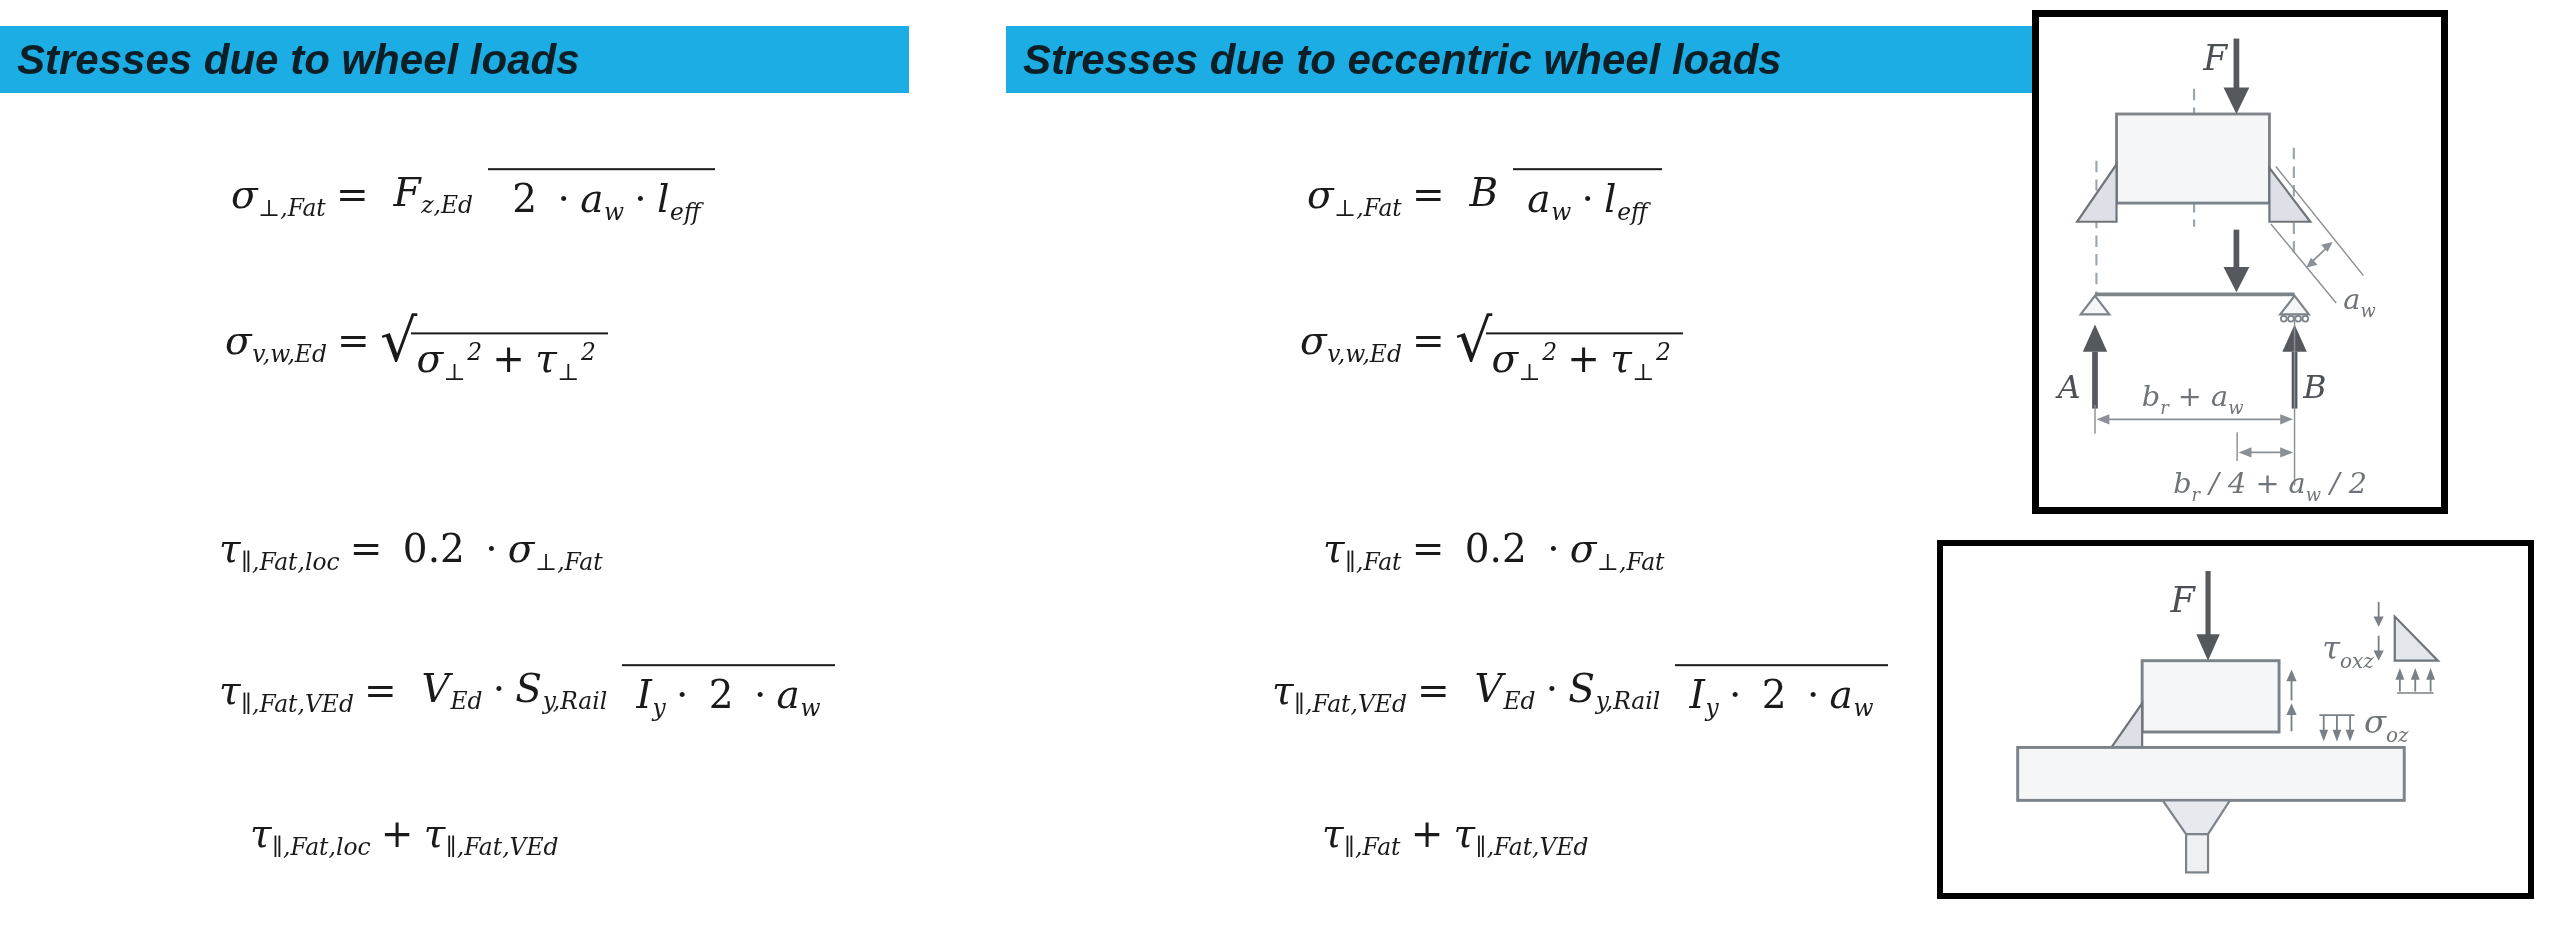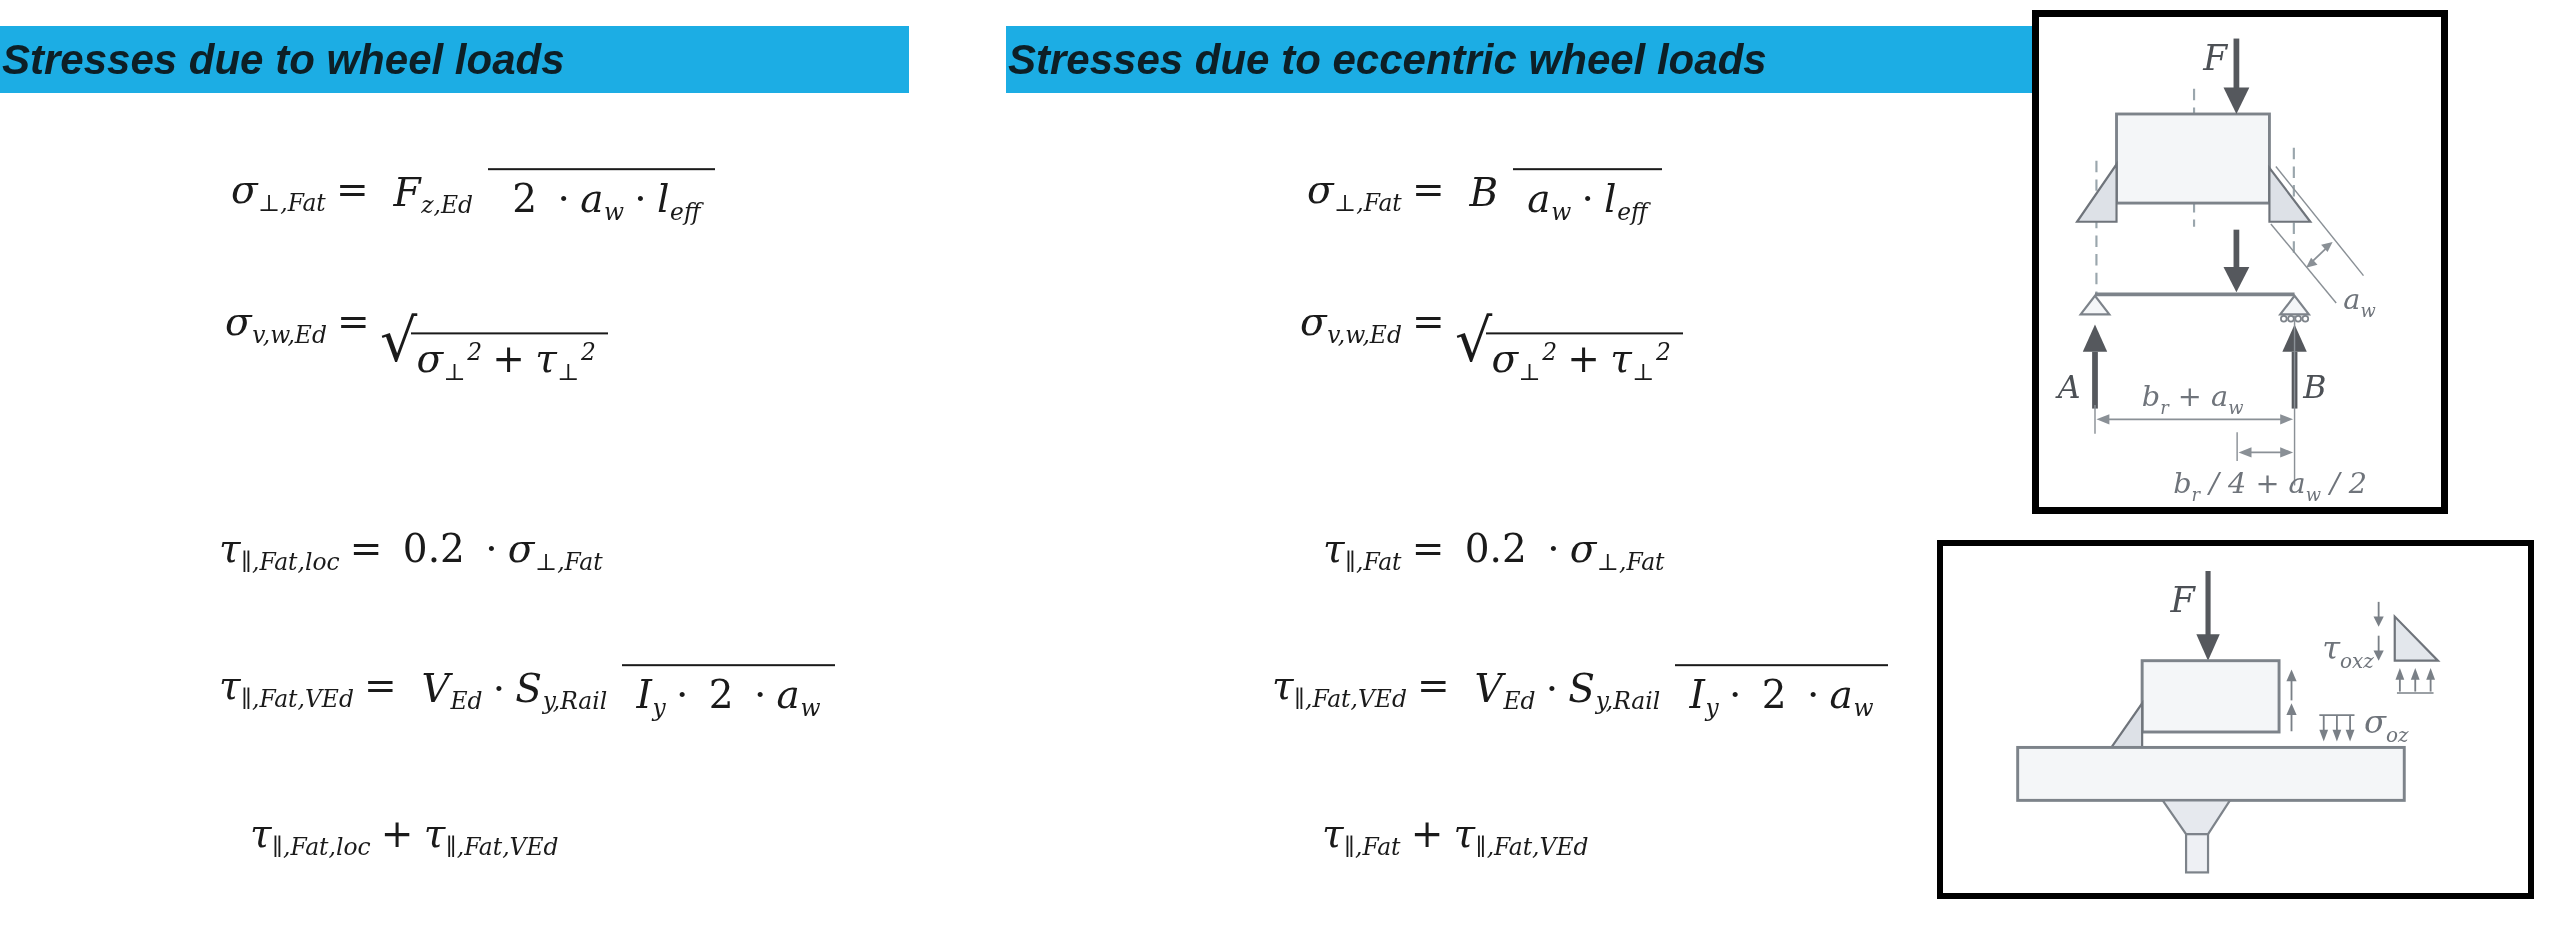--- a/index.html
+++ b/index.html
@@ -5,28 +5,28 @@
   html,body{margin:0;padding:0;}
   body{
     width:2576px;height:946px;background:#ffffff;position:relative;overflow:hidden;
     font-family:"Liberation Sans", sans-serif;
   }
   
   .header{
     position:absolute;top:26px;height:67px;box-sizing:border-box;
     background:#1CADE4;color:#0d1f26;
     font:bold italic 42px/67px "Liberation Sans", sans-serif;
-    padding-left:2px;white-space:nowrap;overflow:hidden;
+    padding-left:17px;white-space:nowrap;overflow:hidden;
   }
   #h1{left:0;width:909px;}
   #h2{left:1006px;width:1027px;}
 
   
   .formula{
-    position:absolute;display:flex;transform:translateY(-50%);
+    position:absolute;display:flex;align-items:center;transform:translateY(-50%);
     font:italic 39px/1.15 "DejaVu Serif","Liberation Serif",serif;
     color:#1a1a1a;white-space:nowrap;
   }
   .formula .op{font-style:normal;margin:0 10.2px;}
   .sym{white-space:nowrap;}
   .sub{font-size:60%;position:relative;top:0.34em;margin-left:0.7px;font-style:italic;}
   .sup{font-size:60%;position:relative;top:-0.5em;margin-left:1.5px;}
   .frac{display:inline-flex;flex-direction:row;align-items:center;}
   .num{display:inline-flex;align-items:center;padding:1.5px 14.6px 7.3px;}
   .den{display:inline-flex;align-items:center;border-top:2.9px solid #1a1a1a;padding:7.3px 14.6px 1.5px;}

